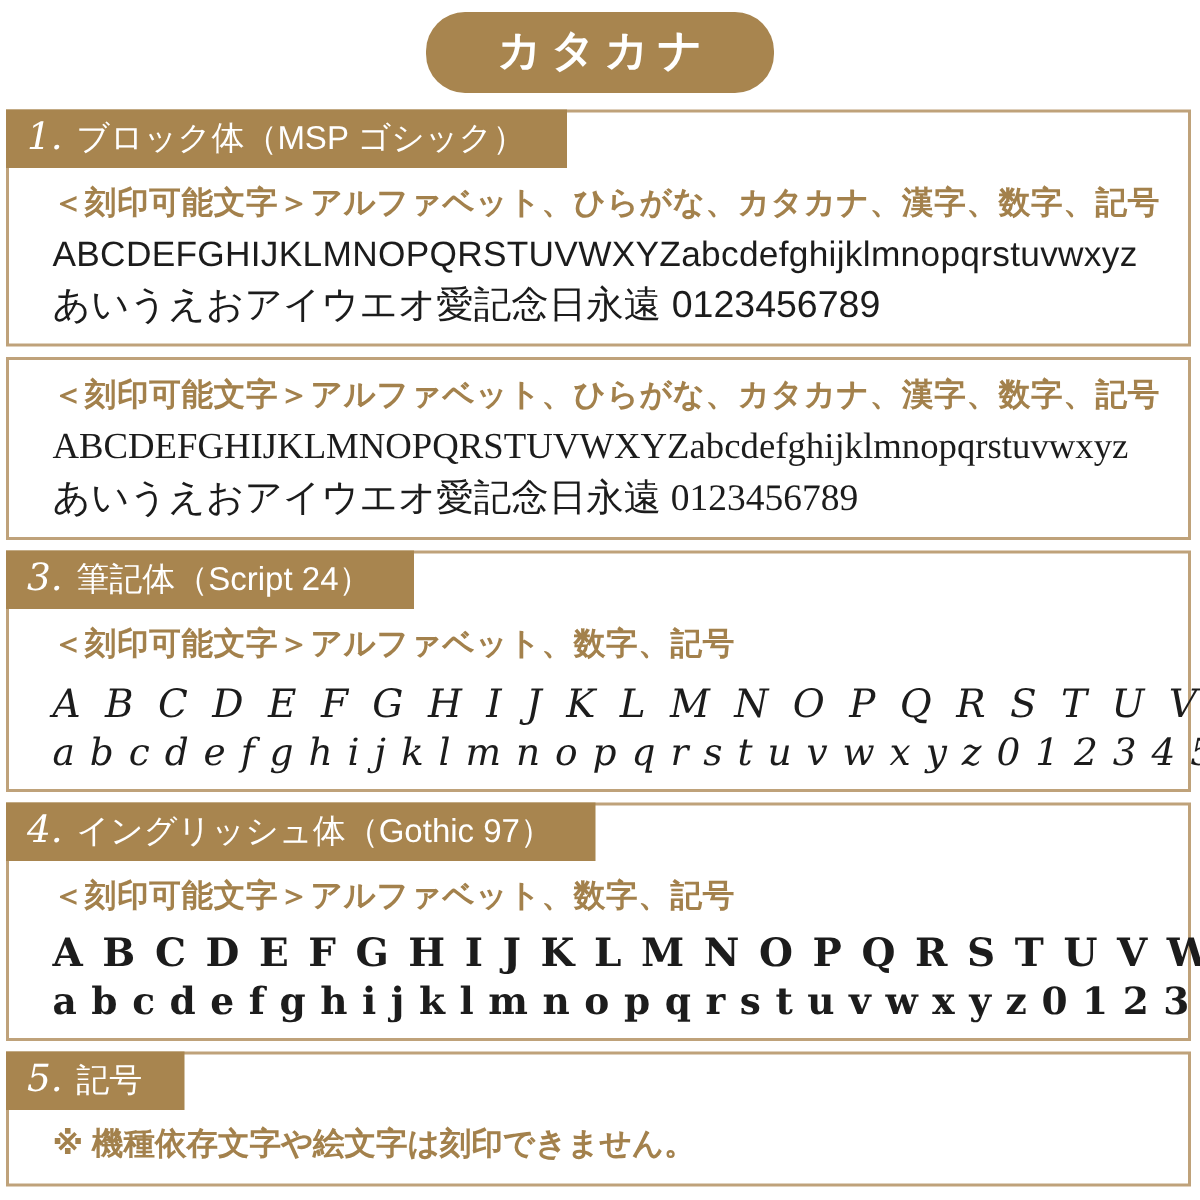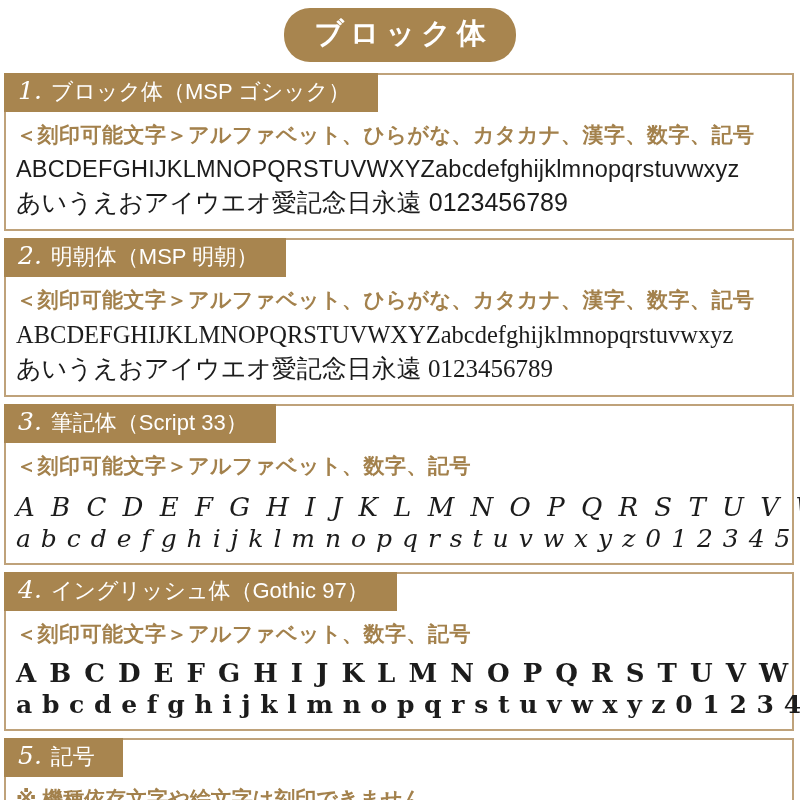--- a/index.html
+++ b/index.html
@@ -29,21 +29,21 @@
     font-size:22px;font-weight:normal;
     line-height:1.2;
     white-space:nowrap;
   }
   .sec-num{
     font-family:"DejaVu Serif","Liberation Serif",serif;
     font-style:italic;
     font-size:25px;
     margin-right:9px;
   }
-  .sec-body{padding:5px 18px 10px 10px;}
+  .sec-body{padding:5px 18px 10px 29px;}
   .allowed-line{
     color:#a3814c;font-weight:bold;
     font-size:21px;letter-spacing:0.5px;
     margin:4px 0 7px 0;white-space:nowrap;
   }
   .sample-line{white-space:nowrap;}
   .latin-sans{font-size:23.5px;letter-spacing:0.2px;margin-top:4px;}
   .jp-sans{font-size:25px;margin-top:3px;}
   .serif-f{font-family:"Liberation Serif","DejaVu Serif",serif;}
   .latin-serif{font-size:24.5px;margin-top:4px;}
@@ -65,47 +65,44 @@
     font-size:25px;letter-spacing:0.5px;margin-top:2px;
   }
   .note-line{
     color:#a3814c;font-weight:bold;
     font-size:21px;margin:3px 0;white-space:nowrap;
   }
 </style>
 </head>
 <body>
 
-<div class="title-badge">ブロック体</div>
+<div class="title-badge">カタカナ</div>
 
 <div class="section">
   <div class="sec-header">
     <span class="sec-num">1.</span><span>ブロック体（MSP ゴシック）</span>
   </div>
   <div class="sec-body">
     <div class="allowed-line">＜刻印可能文字＞アルファベット、ひらがな、カタカナ、漢字、数字、記号</div>
     <div class="sample-line latin-sans">ABCDEFGHIJKLMNOPQRSTUVWXYZabcdefghijklmnopqrstuvwxyz</div>
     <div class="sample-line jp-sans">あいうえおアイウエオ愛記念日永遠 0123456789</div>
   </div>
 </div>
 
 <div class="section">
-  <div class="sec-header">
-    <span class="sec-num">2.</span><span>明朝体（MSP 明朝）</span>
-  </div>
   <div class="sec-body">
     <div class="allowed-line">＜刻印可能文字＞アルファベット、ひらがな、カタカナ、漢字、数字、記号</div>
     <div class="sample-line serif-f latin-serif">ABCDEFGHIJKLMNOPQRSTUVWXYZabcdefghijklmnopqrstuvwxyz</div>
     <div class="sample-line serif-f jp-serif">あいうえおアイウエオ愛記念日永遠 0123456789</div>
   </div>
 </div>
 
 <div class="section">
   <div class="sec-header">
-    <span class="sec-num">3.</span><span>筆記体（Script 33）</span>
+    <span class="sec-num">3.</span><span>筆記体（Script 24）</span>
   </div>
   <div class="sec-body">
     <div class="allowed-line">＜刻印可能文字＞アルファベット、数字、記号</div>
     <div class="sample-line script-caps">A B C D E F G H I J K L M N O P Q R S T U V W X Y Z</div>
     <div class="sample-line script-lower">a b c d e f g h i j k l m n o p q r s t u v w x y z  0 1 2 3 4 5 6 7 8 9</div>
   </div>
 </div>
 
 <div class="section">
   <div class="sec-header">

